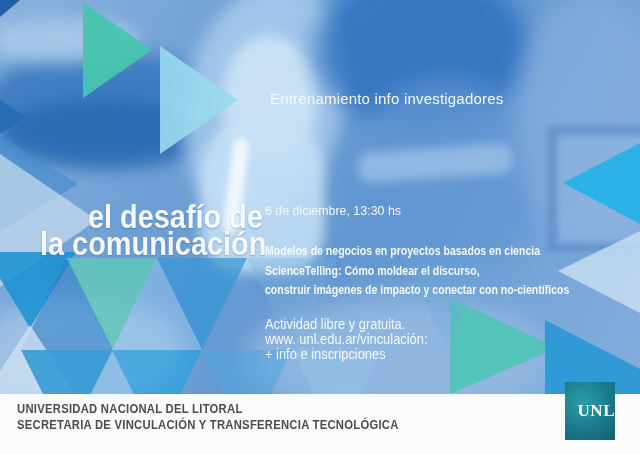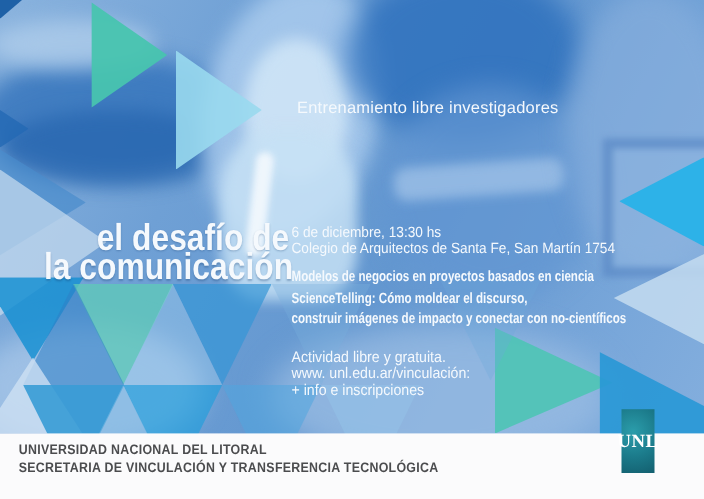--- a/index.html
+++ b/index.html
@@ -64,23 +64,23 @@
   .block .sq{display:inline-block;transform:scaleX(.92);transform-origin:left top;}
   .datetime{top:204px;font-size:13.5px;line-height:14.5px;}
   .topics{top:241px;font-size:13.5px;font-weight:bold;line-height:19.5px;}
   .topics .sq{transform:scaleX(.78);}
   .info{top:317px;font-size:14px;line-height:15px;}
   
   .bar{position:absolute;left:0;top:394px;width:640px;height:60px;background:#fbfbfc;z-index:5;}
   .bar-text{position:absolute;left:17px;top:8px;color:#4b4c4e;font-weight:bold;font-size:12.5px;
             line-height:15.5px;letter-spacing:.3px;white-space:nowrap;
             transform:scaleX(.9);transform-origin:left top;}
-  .logo{position:absolute;left:565px;top:372px;width:30px;height:58px;z-index:6;
+  .logo{position:absolute;left:565px;top:382px;width:50px;height:58px;z-index:6;
         background:radial-gradient(circle at 35% 35%, #2b9dab 0%, #1b7a8a 55%, #135f6f 100%);
-        display:flex;align-items:center;justify-content:center;}
+        display:flex;align-items:center;justify-content:flex-end;}
   .logo span{color:#fff;font-family:"Liberation Serif",serif;font-weight:bold;font-size:17px;letter-spacing:.5px;}
 </style>
 </head>
 <body>
 
 <div class="stage">
 
   <div class="ph ph-shelf1"></div>
   <div class="ph ph-shelf2"></div>
   <div class="ph ph-lightTL"></div>
@@ -113,32 +113,31 @@
   <div class="tri m5"></div>
   <div class="tri m6"></div>
   <div class="tri m7"></div>
   <div class="tri m8"></div>
   <div class="tri m9"></div>
   <div class="tri m10"></div>
   <div class="tri m11"></div>
   <div class="tri m12"></div>
   <div class="tri m13"></div>
 
-  <div class="txt tagline">Entrenamiento libre investigadores</div>
+  <div class="txt tagline">Entrenamiento info investigadores</div>
 
   <div class="txt title-r title-l2">
     <span class="sq">el desafío de</span>
   </div>
   <div class="txt title-r title-l3">
     <span class="sq">la comunicación</span>
   </div>
 
   <div class="txt block datetime">
     <div><span class="sq">6 de diciembre, 13:30 hs</span></div>
-    <div><span class="sq">Colegio de Arquitectos de Santa Fe, San Martín 1754</span></div>
   </div>
 
   <div class="txt block topics">
     <div><span class="sq">Modelos de negocios en proyectos basados en ciencia</span></div>
     <div><span class="sq">ScienceTelling: Cómo moldear el discurso,</span></div>
     <div><span class="sq">construir imágenes de impacto y conectar con no-científicos</span></div>
   </div>
 
   <div class="txt block info">
     <div><span class="sq">Actividad libre y gratuita.</span></div>

